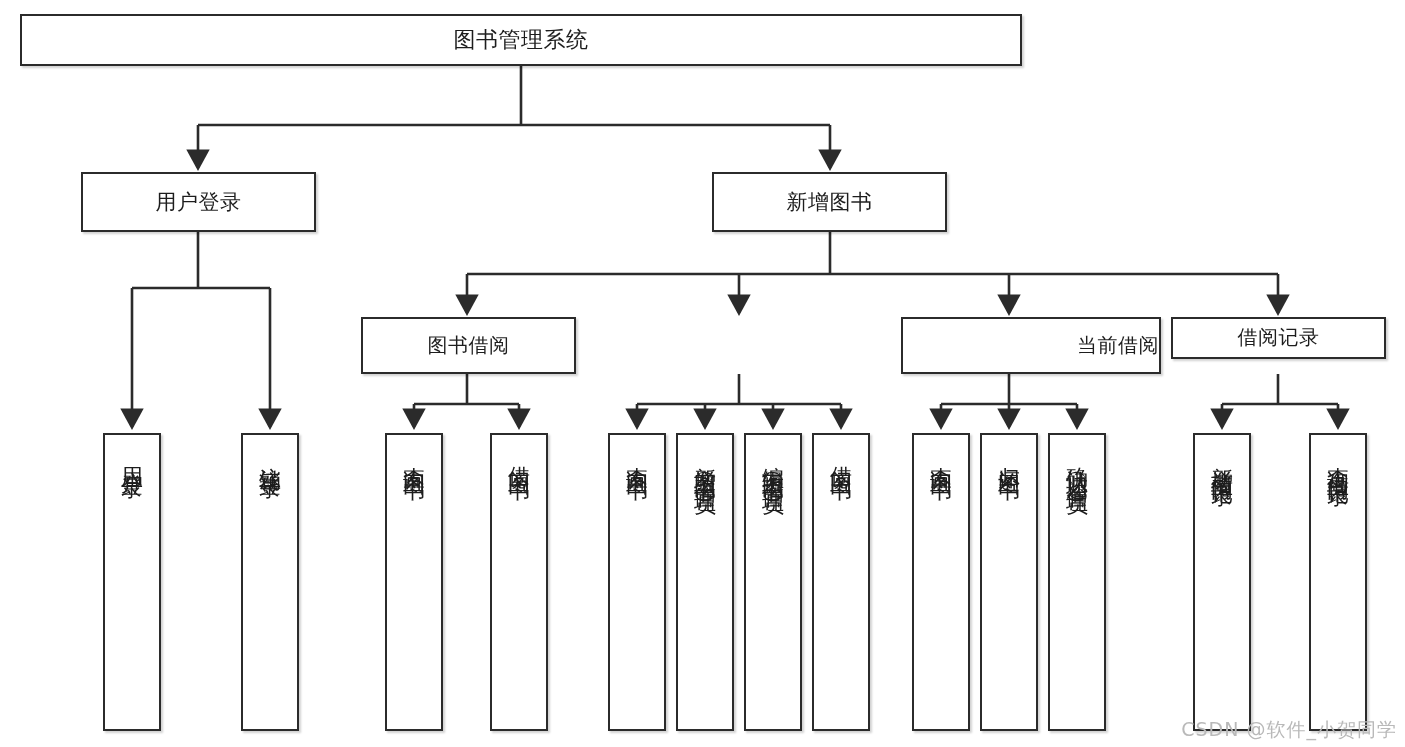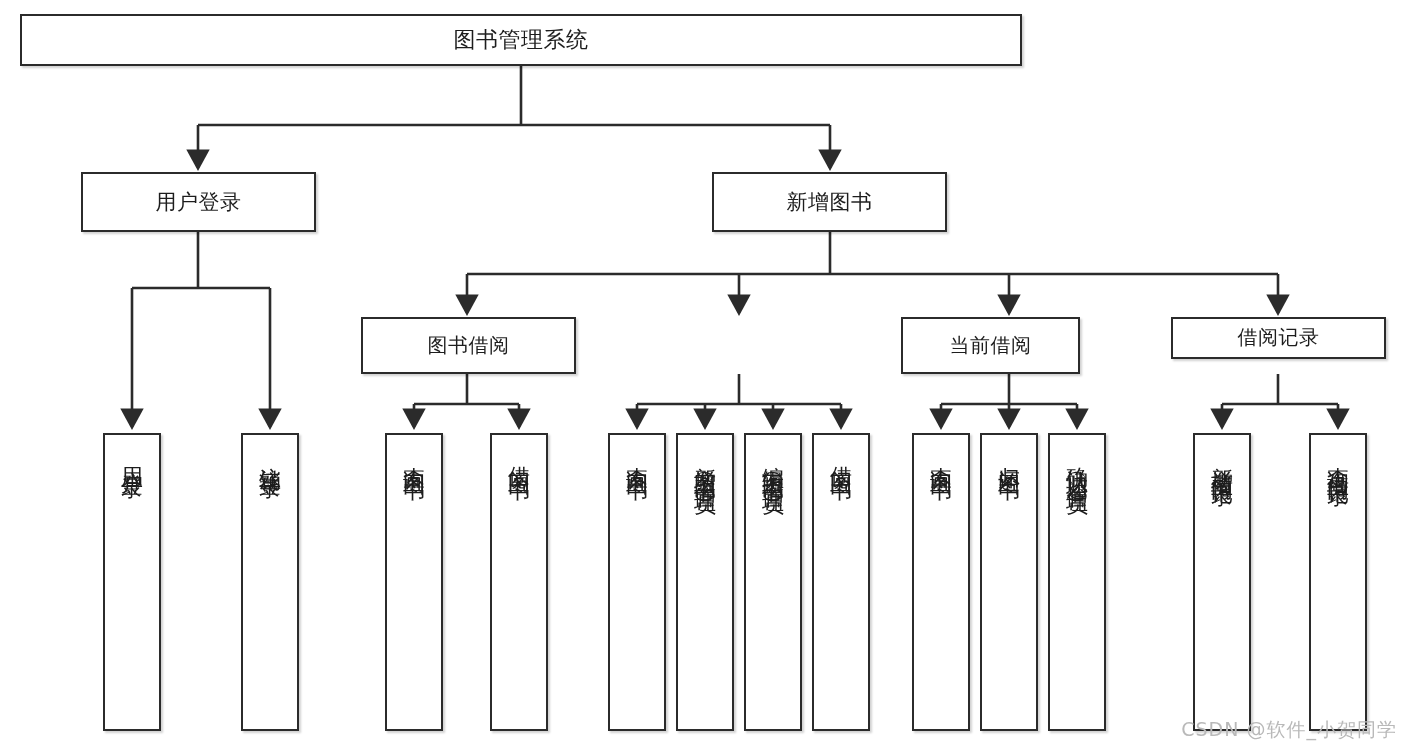--- a/index.html
+++ b/index.html
@@ -133,21 +133,21 @@
   <div class="node mid" style="left:81px; top:172px; width:235px; height:60px;">
     <span class="label">用户登录</span>
   </div>
   <div class="node mid" style="left:712px; top:172px; width:235px; height:60px;">
     <span class="label">新增图书</span>
   </div>
 
   <div class="node sub" style="left:361px; top:317px; width:215px; height:57px;">
     <span class="label">图书借阅</span>
   </div>
-  <div class="node sub" style="left:901px; top:317px; width:179px; height:57px;">
+  <div class="node sub" style="left:901px; top:317px; width:260px; height:57px;justify-content:flex-end;">
     <span class="label">当前借阅</span>
   </div>
   <div class="node sub" style="left:1171px; top:317px; width:215px; height:42px;">
     <span class="label">借阅记录</span>
   </div>
 
   <div class="node leaf" style="left:103px; top:433px; width:58px; height:298px;">
     <span class="label">用户登录</span>
   </div>
   <div class="node leaf" style="left:241px; top:433px; width:58px; height:298px;">

